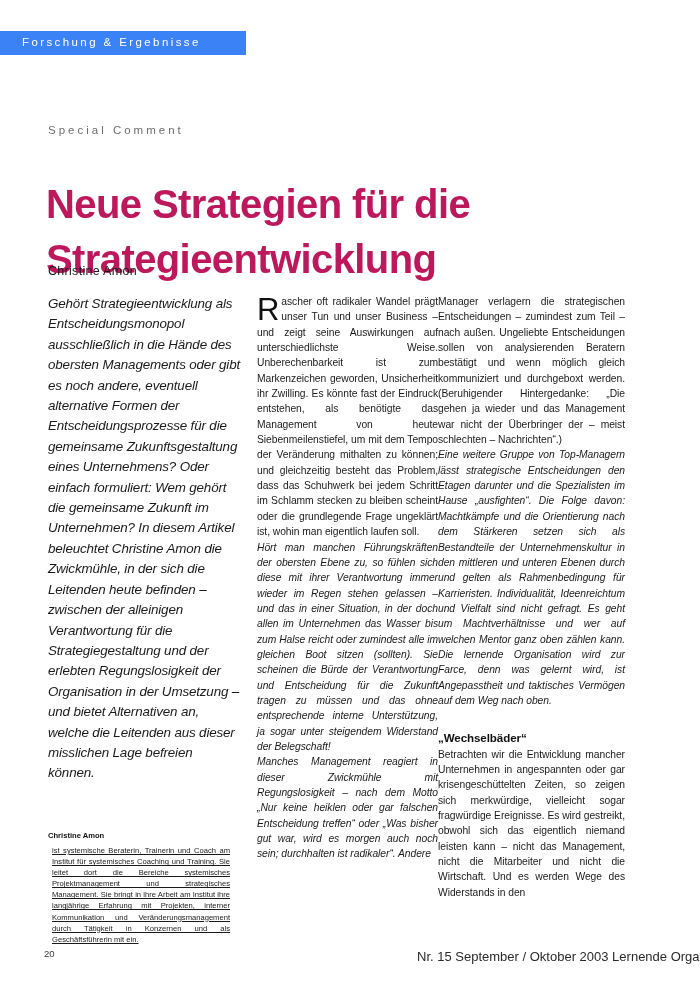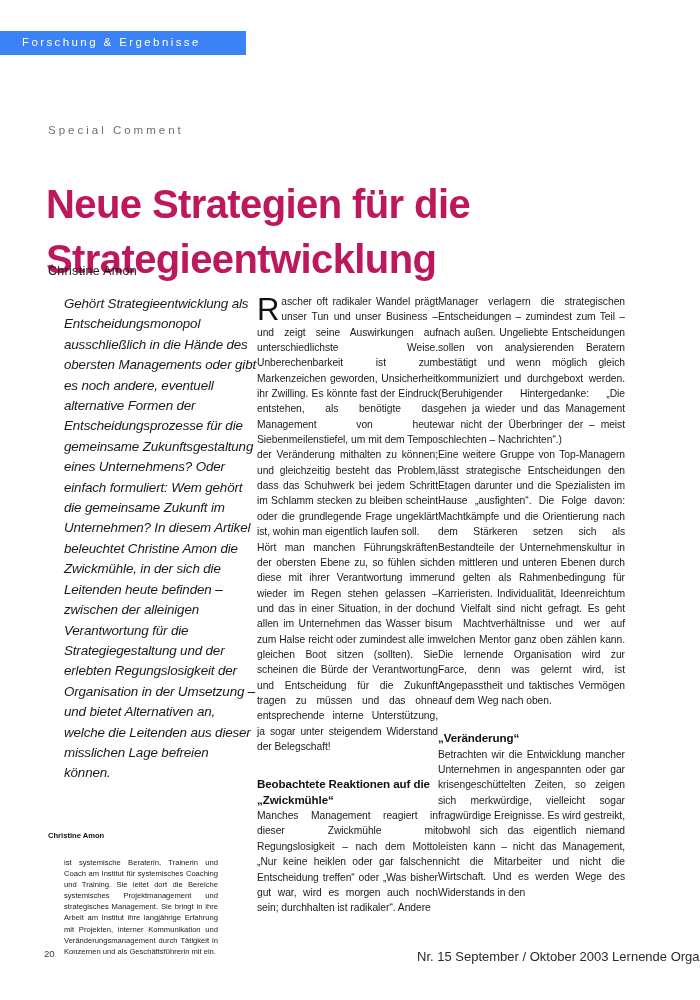--- a/index.html
+++ b/index.html
@@ -66,21 +66,21 @@
     color: #1a1a1a;
     letter-spacing: 0.3px;
   }
 
   
   .col {
     position: absolute;
     top: 294px;
   }
   .col-lead {
-    left: 64px;
+    left: 48px;
     width: 193px;
   }
   .col-mid {
     left: 257px;
     width: 181px;
   }
   .col-right {
     left: 438px;
     width: 187px;
   }
@@ -100,20 +100,21 @@
     line-height: 15.35px;
     text-align: justify;
     color: #1a1a1a;
     margin: 0;
     letter-spacing: -0.05px;
     -webkit-hyphens: none;
     hyphens: none;
   }
   .body-text + .body-text {
     margin-top: 0;
+    font-style: italic;
   }
 
   .subhead {
     font-size: 11.6px;
     line-height: 15.4px;
     font-weight: bold;
     color: #111111;
     margin: 0 0 1px 0;
     letter-spacing: -0.1px;
   }
@@ -148,21 +149,22 @@
     font-weight: bold;
     line-height: 11px;
     color: #111111;
     margin: 0 0 1px 0;
   }
   .bio-text {
     font-size: 7.6px;
     line-height: 11.1px;
     text-align: justify;
     color: #1a1a1a;
-    margin: 16px;
+    margin: 4px;
+    text-decoration: underline;
   }
 
   
   .folio {
     position: absolute;
     left: 44px;
     top: 948px;
     font-size: 9.6px;
     color: #3a3a3a;
   }
@@ -186,28 +188,27 @@
 <h1 class="headline">Neue Strategien für die Strategieentwicklung</h1>
 <div class="byline">Christine Amon</div>
 
 <div class="col col-lead">
   <p class="lead-text">Gehört Strategieentwicklung als Entscheidungsmonopol ausschließlich in die Hände des obersten Managements oder gibt es noch andere, eventuell alternative Formen der Entscheidungsprozesse für die gemeinsame Zukunftsgestaltung eines Unternehmens? Oder einfach formuliert: Wem gehört die gemeinsame Zukunft im Unternehmen? In diesem Artikel beleuchtet Christine Amon die Zwickmühle, in der sich die Leitenden heute befinden – zwischen der alleinigen Verantwortung für die Strategiegestaltung und der erlebten Regungslosigkeit der Organisation in der Umsetzung – und bietet Alternativen an, welche die Leitenden aus dieser misslichen Lage befreien können.</p>
 </div>
 
 <div class="col col-mid">
   <p class="body-text dropcap-para"><span class="dropcap">R</span><span>ascher oft radikaler Wandel prägt unser Tun und unser Business – und zeigt seine Auswirkungen auf unterschiedlichste Weise. Unberechenbarkeit ist zum Markenzeichen geworden, Unsicherheit ihr Zwilling. Es könnte fast der Eindruck entstehen, als benötigte das Management von heute Siebenmeilenstiefel, um mit dem Tempo der Veränderung mithalten zu können; und gleichzeitig besteht das Problem, dass das Schuhwerk bei jedem Schritt im Schlamm stecken zu bleiben scheint oder die grundlegende Frage ungeklärt ist, wohin man eigentlich laufen soll.</span></p>
   <p class="body-text">Hört man manchen Führungskräften der obersten Ebene zu, so fühlen sich diese mit ihrer Verantwortung immer wieder im Regen stehen gelassen – und das in einer Situation, in der doch allen im Unternehmen das Wasser bis zum Halse reicht oder zumindest alle im gleichen Boot sitzen (sollten). Sie scheinen die Bürde der Verantwortung und Entscheidung für die Zukunft tragen zu müssen und das ohne entsprechende interne Unterstützung, ja sogar unter steigendem Widerstand der Belegschaft!</p>
-  <h2 class="subhead spaced">Beobachtete Reaktionen auf die „Zwickmühle“</h2>
   <p class="body-text">Manches Management reagiert in dieser Zwickmühle mit Regungslosigkeit – nach dem Motto „Nur keine heiklen oder gar falschen Entscheidung treffen“ oder „Was bisher gut war, wird es morgen auch noch sein; durchhalten ist radikaler“. Andere</p>
 </div>
 
 <div class="col col-right">
   <p class="body-text">Manager verlagern die strategischen Entscheidungen – zumindest zum Teil – nach außen. Ungeliebte Entscheidungen sollen von analysierenden Beratern bestätigt und wenn möglich gleich kommuniziert und durchgeboxt werden. (Beruhigender Hintergedanke: „Die gehen ja wieder und das Management war nicht der Überbringer der – meist schlechten – Nachrichten“.)</p>
   <p class="body-text">Eine weitere Gruppe von Top-Managern lässt strategische Entscheidungen den Etagen darunter und die Spezialisten im Hause „ausfighten“. Die Folge davon: Machtkämpfe und die Orientierung nach dem Stärkeren setzen sich als Bestandteile der Unternehmenskultur in den mittleren und unteren Ebenen durch und gelten als Rahmenbedingung für Karrieristen. Individualität, Ideenreichtum und Vielfalt sind nicht gefragt. Es geht um Machtverhältnisse und wer auf welchen Mentor ganz oben zählen kann. Die lernende Organisation wird zur Farce, denn was gelernt wird, ist Angepasstheit und taktisches Vermögen auf dem Weg nach oben.</p>
-  <h2 class="subhead spaced">„Veränderung“</h2>
+  <h2 class="subhead spaced">„Wechselbäder“</h2>
   <p class="body-text">Betrachten wir die Entwicklung mancher Unternehmen in angespannten oder gar krisengeschüttelten Zeiten, so zeigen sich merkwürdige, vielleicht sogar fragwürdige Ereignisse. Es wird gestreikt, obwohl sich das eigentlich niemand leisten kann – nicht das Management, nicht die Mitarbeiter und nicht die Wirtschaft. Und es werden Wege des Widerstands in den</p>
 </div>
 
 <div class="bio">
   <div class="bio-name">Christine Amon</div>
   <p class="bio-text">ist systemische Beraterin, Trainerin und Coach am Institut für systemisches Coaching und Training. Sie leitet dort die Bereiche systemisches Projektmanagement und strategisches Management. Sie bringt in ihre Arbeit am Institut ihre langjährige Erfahrung mit Projekten, interner Kommunikation und Veränderungsmanagement durch Tätigkeit in Konzernen und als Geschäftsführerin mit ein.</p>
 </div>
 
 <div class="folio">20</div>
 <div class="footer-note">Nr. 15 September / Oktober 2003 Lernende Organisation</div>

